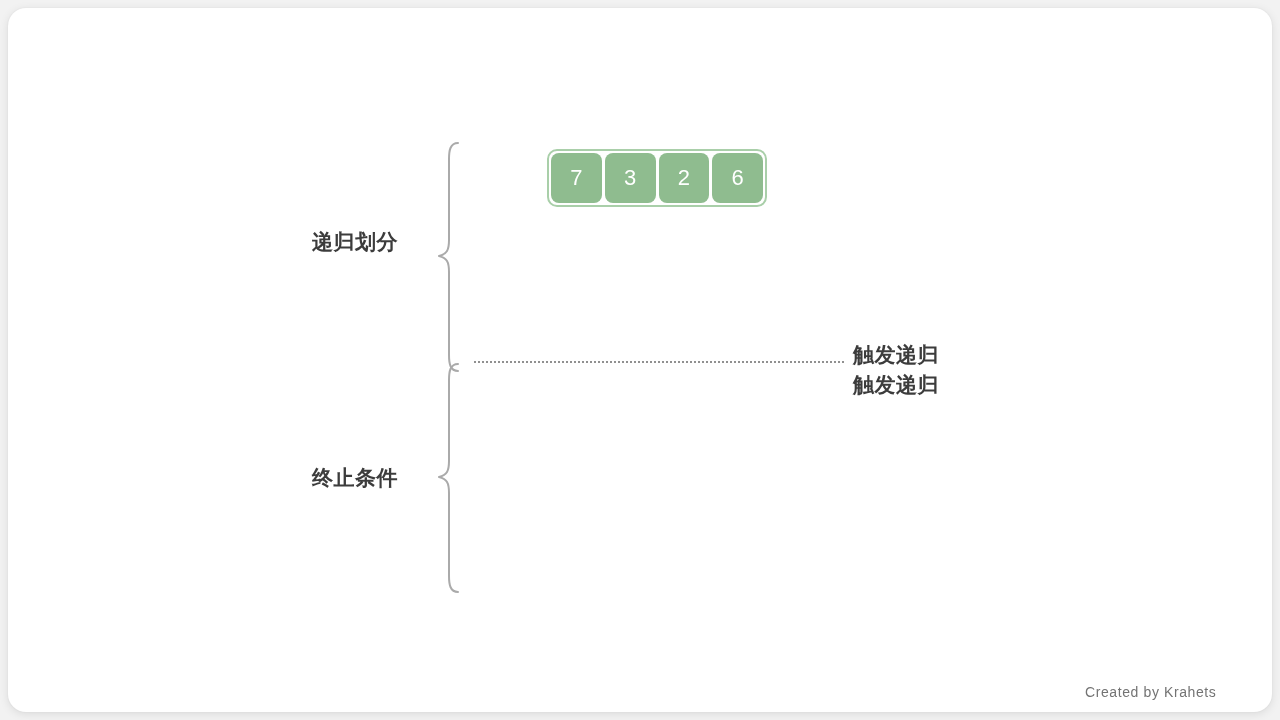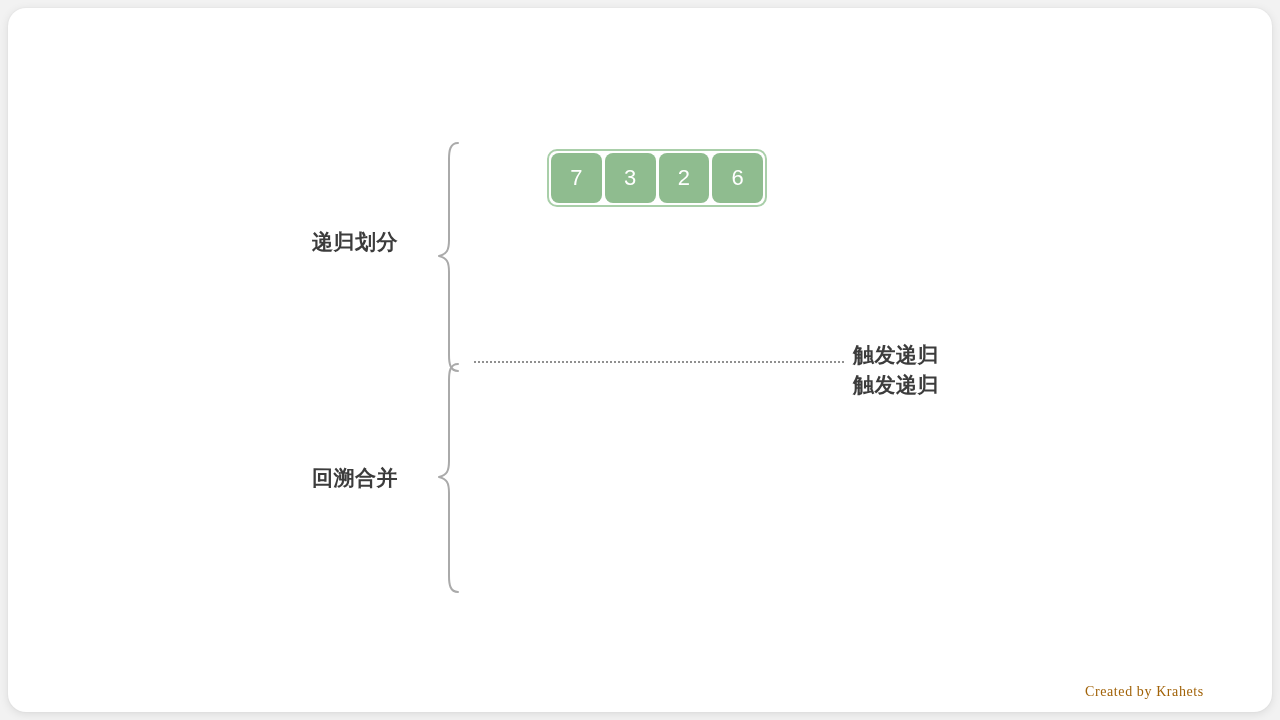--- a/index.html
+++ b/index.html
@@ -115,23 +115,23 @@
     font-size: 21px;
     color: #3c3c3c;
     line-height: 30px;
     white-space: nowrap;
     letter-spacing: 0.5px;
   }
   .credit {
     position: absolute;
     left: 1077px;
     top: 676px;
-    font-family: Liberation Serif, serif;
+    font-family: Liberation Sans, sans-serif;
     font-size: 14px;
-    color: #a16207;
+    color: #737373;
     letter-spacing: 0.6px;
     white-space: nowrap;
   }
 </style>
 </head>
 <body>
 
 <div class="stage">
   <div class="card">
 
@@ -159,21 +159,21 @@
                L 17 99
                C 17 109, 15 113, 7 115
                C 15 117, 17 121, 17 131
                L 17 214
                C 17 222, 18 230, 26 230"></path>
     </svg>
 
     <div class="divider"></div>
 
     <div class="cn-label" id="label-divide">递归划分</div>
-    <div class="cn-label" id="label-merge">回溯合并</div>
+    <div class="cn-label" id="label-merge">终止条件</div>
 
     <div class="side-note">
       <div>触发递归</div>
       <div>触发递归</div>
     </div>
 
     <div class="credit">Created by Krahets</div>
 
   </div>
 </div>

